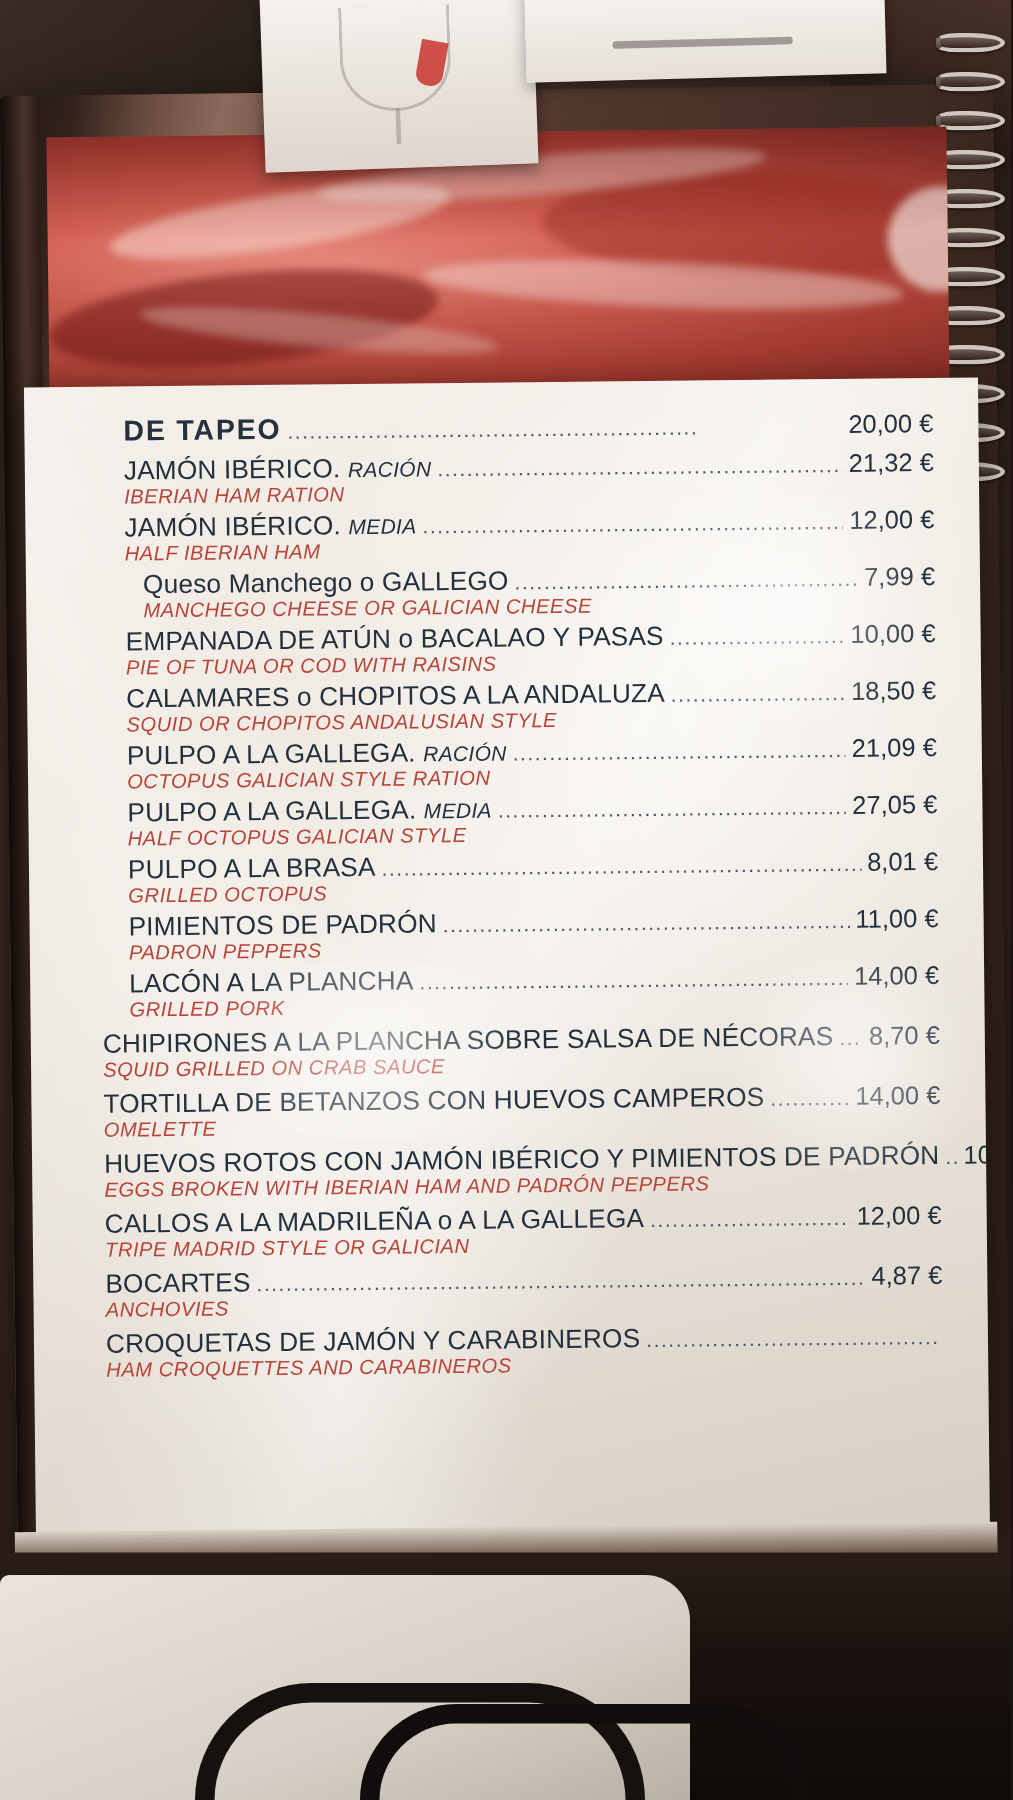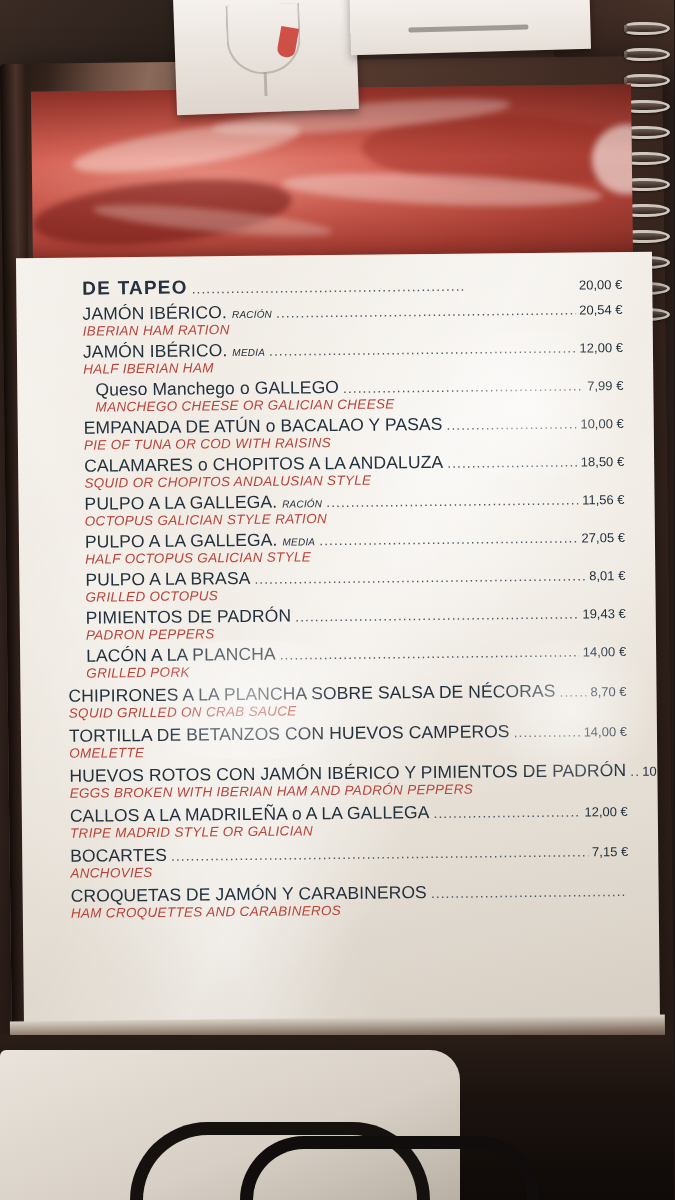--- a/index.html
+++ b/index.html
@@ -192,38 +192,38 @@
     display: flex;
     align-items: baseline;
     white-space: nowrap;
   }
   .name {
     font-size: 17.5px;
     color: #23303d;
     letter-spacing: 0.1px;
   }
   .qual {
-    font-size: 10px;
+    font-size: 14px;
     font-style: italic;
     color: #23303d;
     margin-left: 5px;
     letter-spacing: 0.2px;
   }
   .dots {
     flex: 1;
     overflow: hidden;
     white-space: nowrap;
     color: #4b5663;
     font-size: 14px;
     letter-spacing: 1px;
     margin: 0 4px;
     min-width: 8px;
   }
   .price {
-    font-size: 13px;
+    font-size: 17px;
     color: #23303d;
     text-align: right;
   }
   .sub {
     font-size: 13.5px;
     font-style: italic;
     color: #b8443a;
     letter-spacing: 0.3px;
     margin-top: -1px;
     margin-bottom: 3px;
@@ -329,21 +329,21 @@
         <span class="dots">........................................................</span>
         <span class="price">20,00 €</span>
       </div>
 
       <div id="menu-list">
           <div class="item indent-1">
             <div class="line-main">
               <span class="name">JAMÓN IBÉRICO.</span>
               <span class="qual">RACIÓN</span>
               <span class="dots">................................................................................................</span>
-              <span class="price">20,54 €</span>
+              <span class="price">21,32 €</span>
             </div>
             <div class="sub">IBERIAN HAM RATION</div>
           </div>
           <div class="item indent-1">
             <div class="line-main">
               <span class="name">JAMÓN IBÉRICO.</span>
               <span class="qual">MEDIA</span>
               <span class="dots">................................................................................................</span>
               <span class="price">12,00 €</span>
             </div>
@@ -371,21 +371,21 @@
               <span class="dots">................................................................................................</span>
               <span class="price">18,50 €</span>
             </div>
             <div class="sub">SQUID OR CHOPITOS ANDALUSIAN STYLE</div>
           </div>
           <div class="item indent-1">
             <div class="line-main">
               <span class="name">PULPO A LA GALLEGA.</span>
               <span class="qual">RACIÓN</span>
               <span class="dots">................................................................................................</span>
-              <span class="price">11,56 €</span>
+              <span class="price">21,09 €</span>
             </div>
             <div class="sub">OCTOPUS GALICIAN STYLE RATION</div>
           </div>
           <div class="item indent-1">
             <div class="line-main">
               <span class="name">PULPO A LA GALLEGA.</span>
               <span class="qual">MEDIA</span>
               <span class="dots">................................................................................................</span>
               <span class="price">27,05 €</span>
             </div>
@@ -396,21 +396,21 @@
               <span class="name">PULPO A LA BRASA</span>
               <span class="dots">................................................................................................</span>
               <span class="price">8,01 €</span>
             </div>
             <div class="sub">GRILLED OCTOPUS</div>
           </div>
           <div class="item indent-1">
             <div class="line-main">
               <span class="name">PIMIENTOS DE PADRÓN</span>
               <span class="dots">................................................................................................</span>
-              <span class="price">19,43 €</span>
+              <span class="price">11,00 €</span>
             </div>
             <div class="sub">PADRON PEPPERS</div>
           </div>
           <div class="item indent-1">
             <div class="line-main">
               <span class="name">LACÓN A LA PLANCHA</span>
               <span class="dots">................................................................................................</span>
               <span class="price">14,00 €</span>
             </div>
             <div class="sub">GRILLED PORK</div>
@@ -444,21 +444,21 @@
               <span class="name">CALLOS A LA MADRILEÑA o A LA GALLEGA</span>
               <span class="dots">................................................................................................</span>
               <span class="price">12,00 €</span>
             </div>
             <div class="sub">TRIPE MADRID STYLE OR GALICIAN</div>
           </div>
           <div class="item indent-0 gap-sm">
             <div class="line-main">
               <span class="name">BOCARTES</span>
               <span class="dots">................................................................................................</span>
-              <span class="price">7,15 €</span>
+              <span class="price">4,87 €</span>
             </div>
             <div class="sub">ANCHOVIES</div>
           </div>
           <div class="item indent-0 gap-sm">
             <div class="line-main">
               <span class="name">CROQUETAS DE JAMÓN Y CARABINEROS</span>
               <span class="dots">................................................................................................</span>
             </div>
             <div class="sub">HAM CROQUETTES AND CARABINEROS</div>
           </div>

